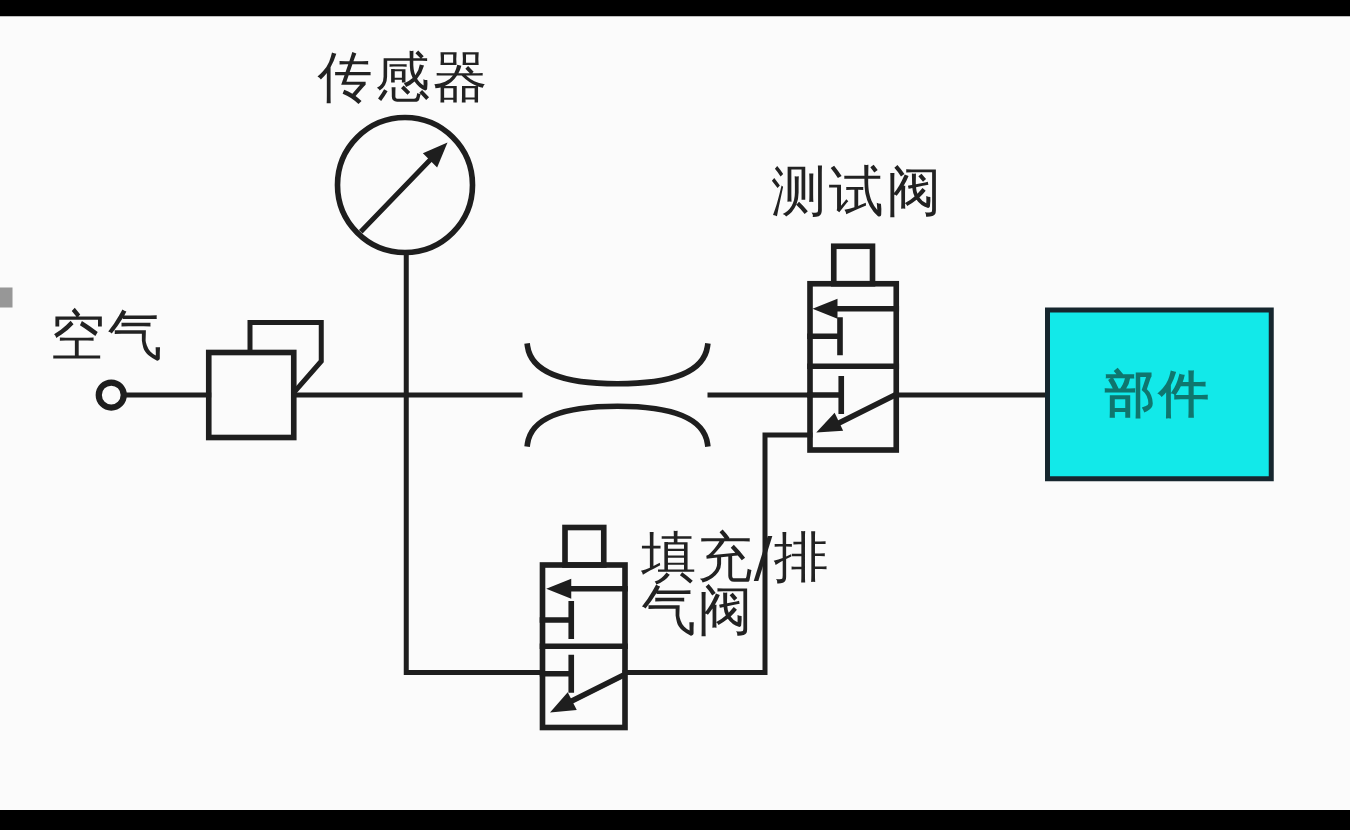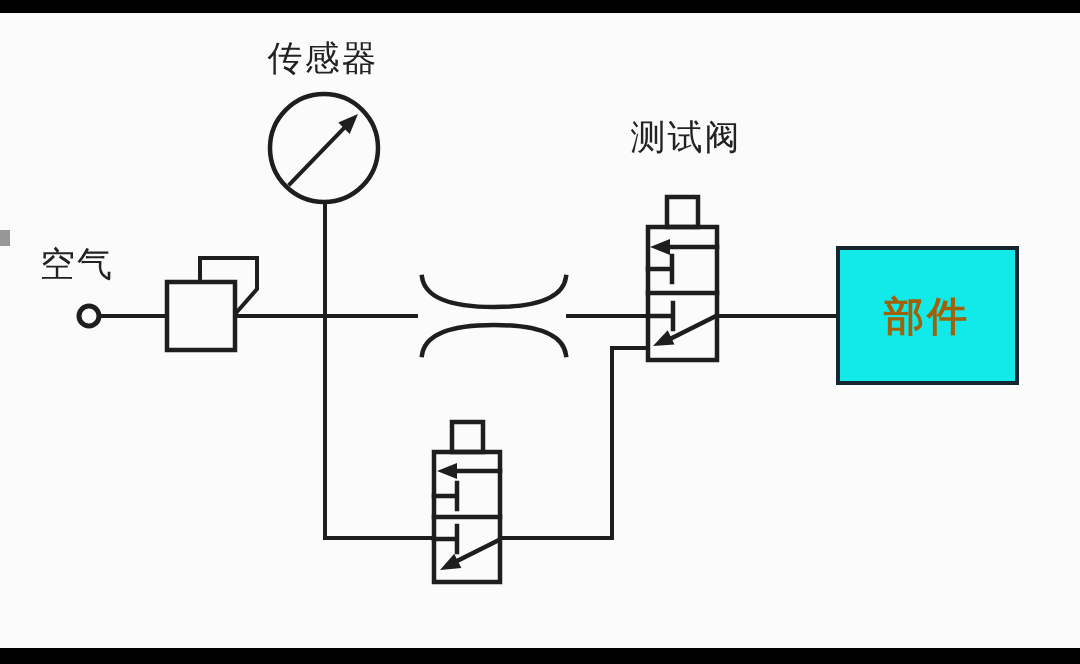--- a/index.html
+++ b/index.html
@@ -6,29 +6,29 @@
   .stage{
     position:relative;width:1080px;height:664px;overflow:hidden;
     background:#fbfbfb;font-family:"DejaVu Sans","Liberation Sans",sans-serif;
   }
   .letterbox{position:absolute;left:0;width:1080px;background:#000;}
   .letterbox.top{top:0;height:13px;}
   .letterbox.bottom{top:648px;height:16px;}
   .edge-smudge{position:absolute;left:0;top:230px;width:10px;height:16px;background:#555;opacity:.6;}
   svg.diagram{position:absolute;left:0;top:0;}
   .lbl{
-    position:absolute;color:#222;font-size:35px;letter-spacing:2px;
+    position:absolute;color:#222;font-size:44px;letter-spacing:2px;
     white-space:nowrap;line-height:1.0;
   }
   .lbl.centered{transform:translateX(-50%);}
   #lbl-fill-valve{line-height:42px;letter-spacing:1px;}
   #lbl-component{
     left:837px;top:248px;width:180px;height:135px;
     display:flex;align-items:center;justify-content:center;
-    font-size:40px;color:#a16207;font-weight:600;letter-spacing:3px;
+    font-size:40px;color:#0f766e;font-weight:600;letter-spacing:3px;
   }
 </style>
 </head>
 <body>
 
 <div class="stage">
 
   <div class="letterbox top"></div>
   <div class="letterbox bottom"></div>
   <div class="edge-smudge"></div>
@@ -92,18 +92,22 @@
       <rect x="838" y="248" width="179" height="135" stroke="#16262e" stroke-width="4" fill="#12e9e9"></rect>
     </g>
   </svg>
 
   <div class="lbl" id="lbl-air" style="left:40px;top:247px;">空气</div>
 
 
   <div class="lbl centered" style="left:323px;top:41px;">传感器</div>
 
 
-  <div class="lbl centered" style="left:686px;top:120px;">测试阀</div>
+  <div class="lbl centered" style="left:686px;top:132px;">测试阀</div>
 
+  <div class="lbl" id="lbl-fill-valve" style="left:513px;top:426px;">
+    <div>填充/排</div>
+    <div>气阀</div>
+  </div>
 
   <div class="lbl" id="lbl-component">部件</div>
 
 </div>
 
 </body></html>

